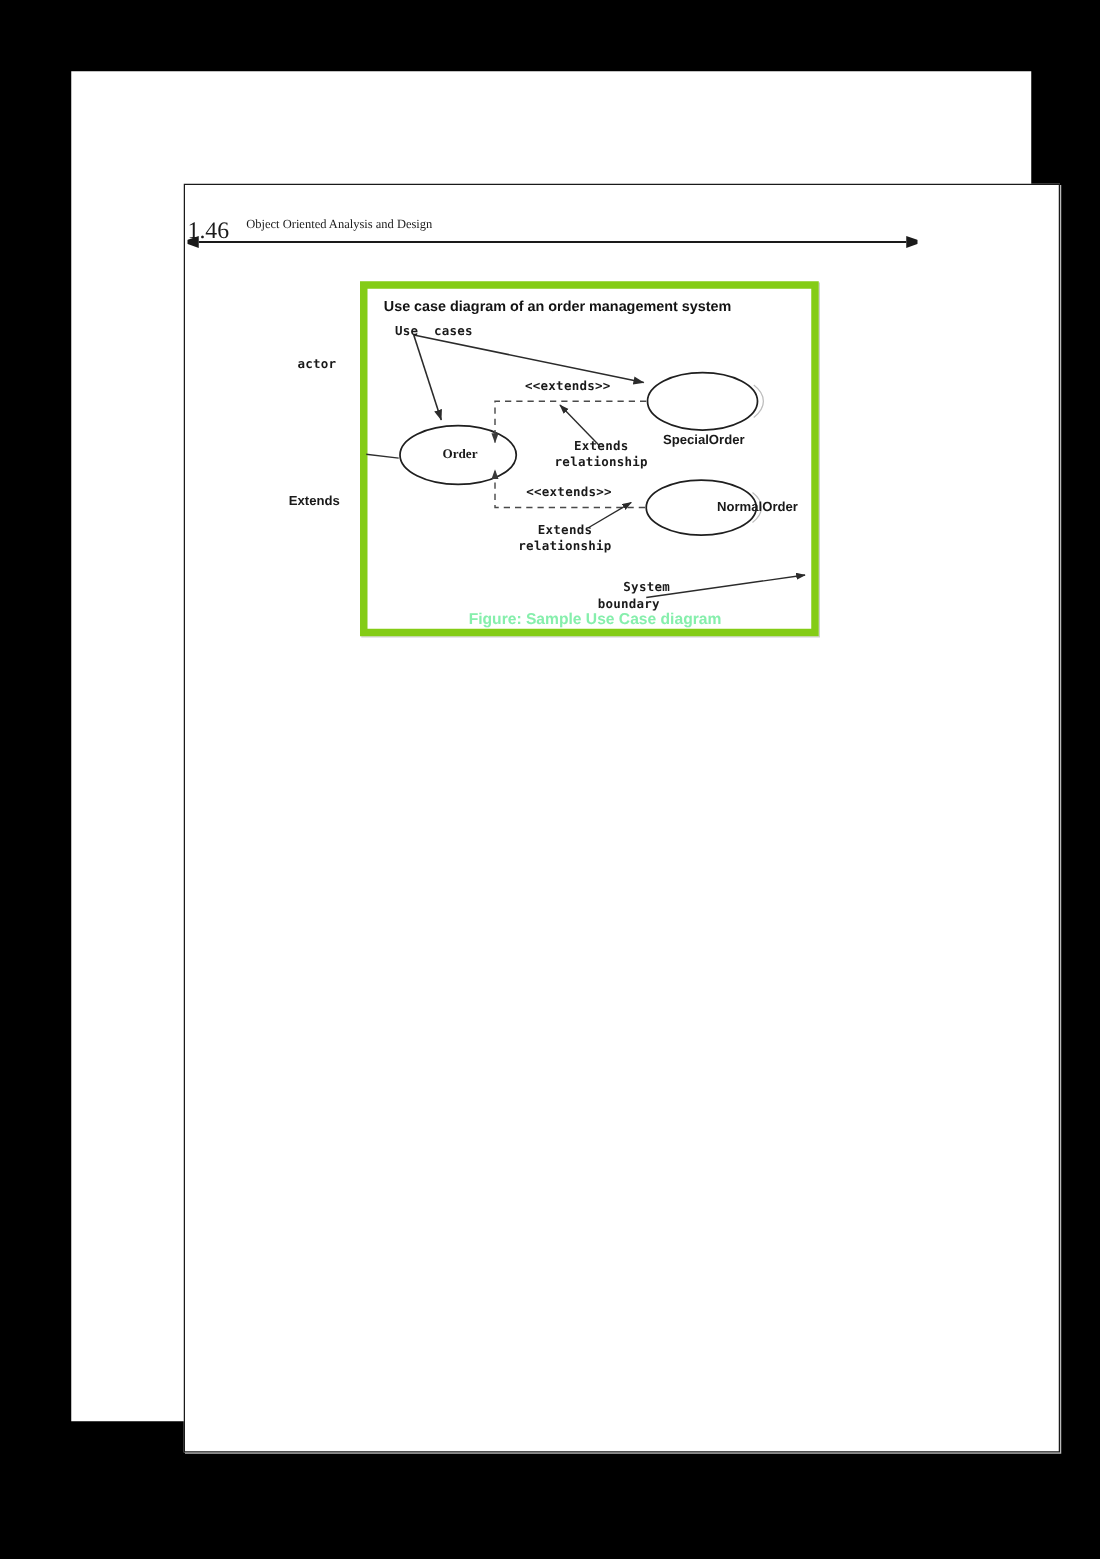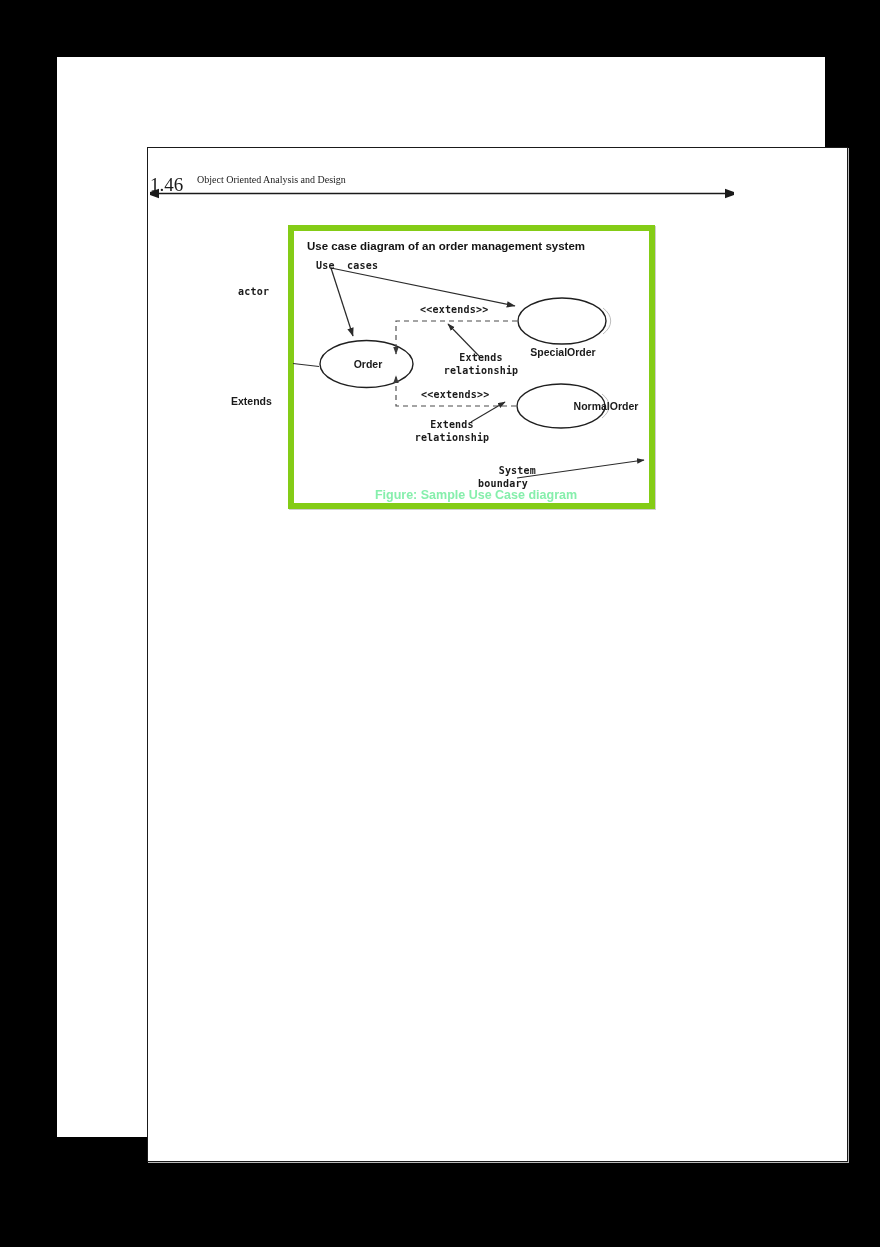--- a/index.html
+++ b/index.html
@@ -220,21 +220,21 @@
     </svg>
 
     <div class="dg-text title-b" style="left:13px; top:9px;">Use case diagram of an order management system</div>
 
     <div class="dg-text mono" style="left:22px; top:29px;">Use  cases</div>
 
     <div class="dg-text mono" style="left:-56px; top:55px;">actor</div>
 
     <div class="dg-text sans-b" style="left:-63px; top:164px;">Extends</div>
 
-    <div class="dg-text sans-b center" style="left:33px; top:127px; width:82px;">Order</div>
+    <div class="dg-text sans-b center" style="left:33px; top:127px; width:82px;font-family:Liberation Serif, serif;">Order</div>
 
     <div class="dg-text sans-b center" style="left:226px; top:84px; width:86px;margin-top:31px;">SpecialOrder</div>
 
     <div class="dg-text sans-b center" style="left:225px; top:169px; width:86px;padding-left:44px;">NormalOrder</div>
 
     <div class="dg-text mono" style="left:126px; top:73px;">&lt;&lt;extends&gt;&gt;</div>
 
     <div class="dg-text mono" style="left:127px; top:158px;">&lt;&lt;extends&gt;&gt;</div>
 
     <div class="dg-text mono center" style="left:137px; top:121px; width:100px;">Extends</div>

